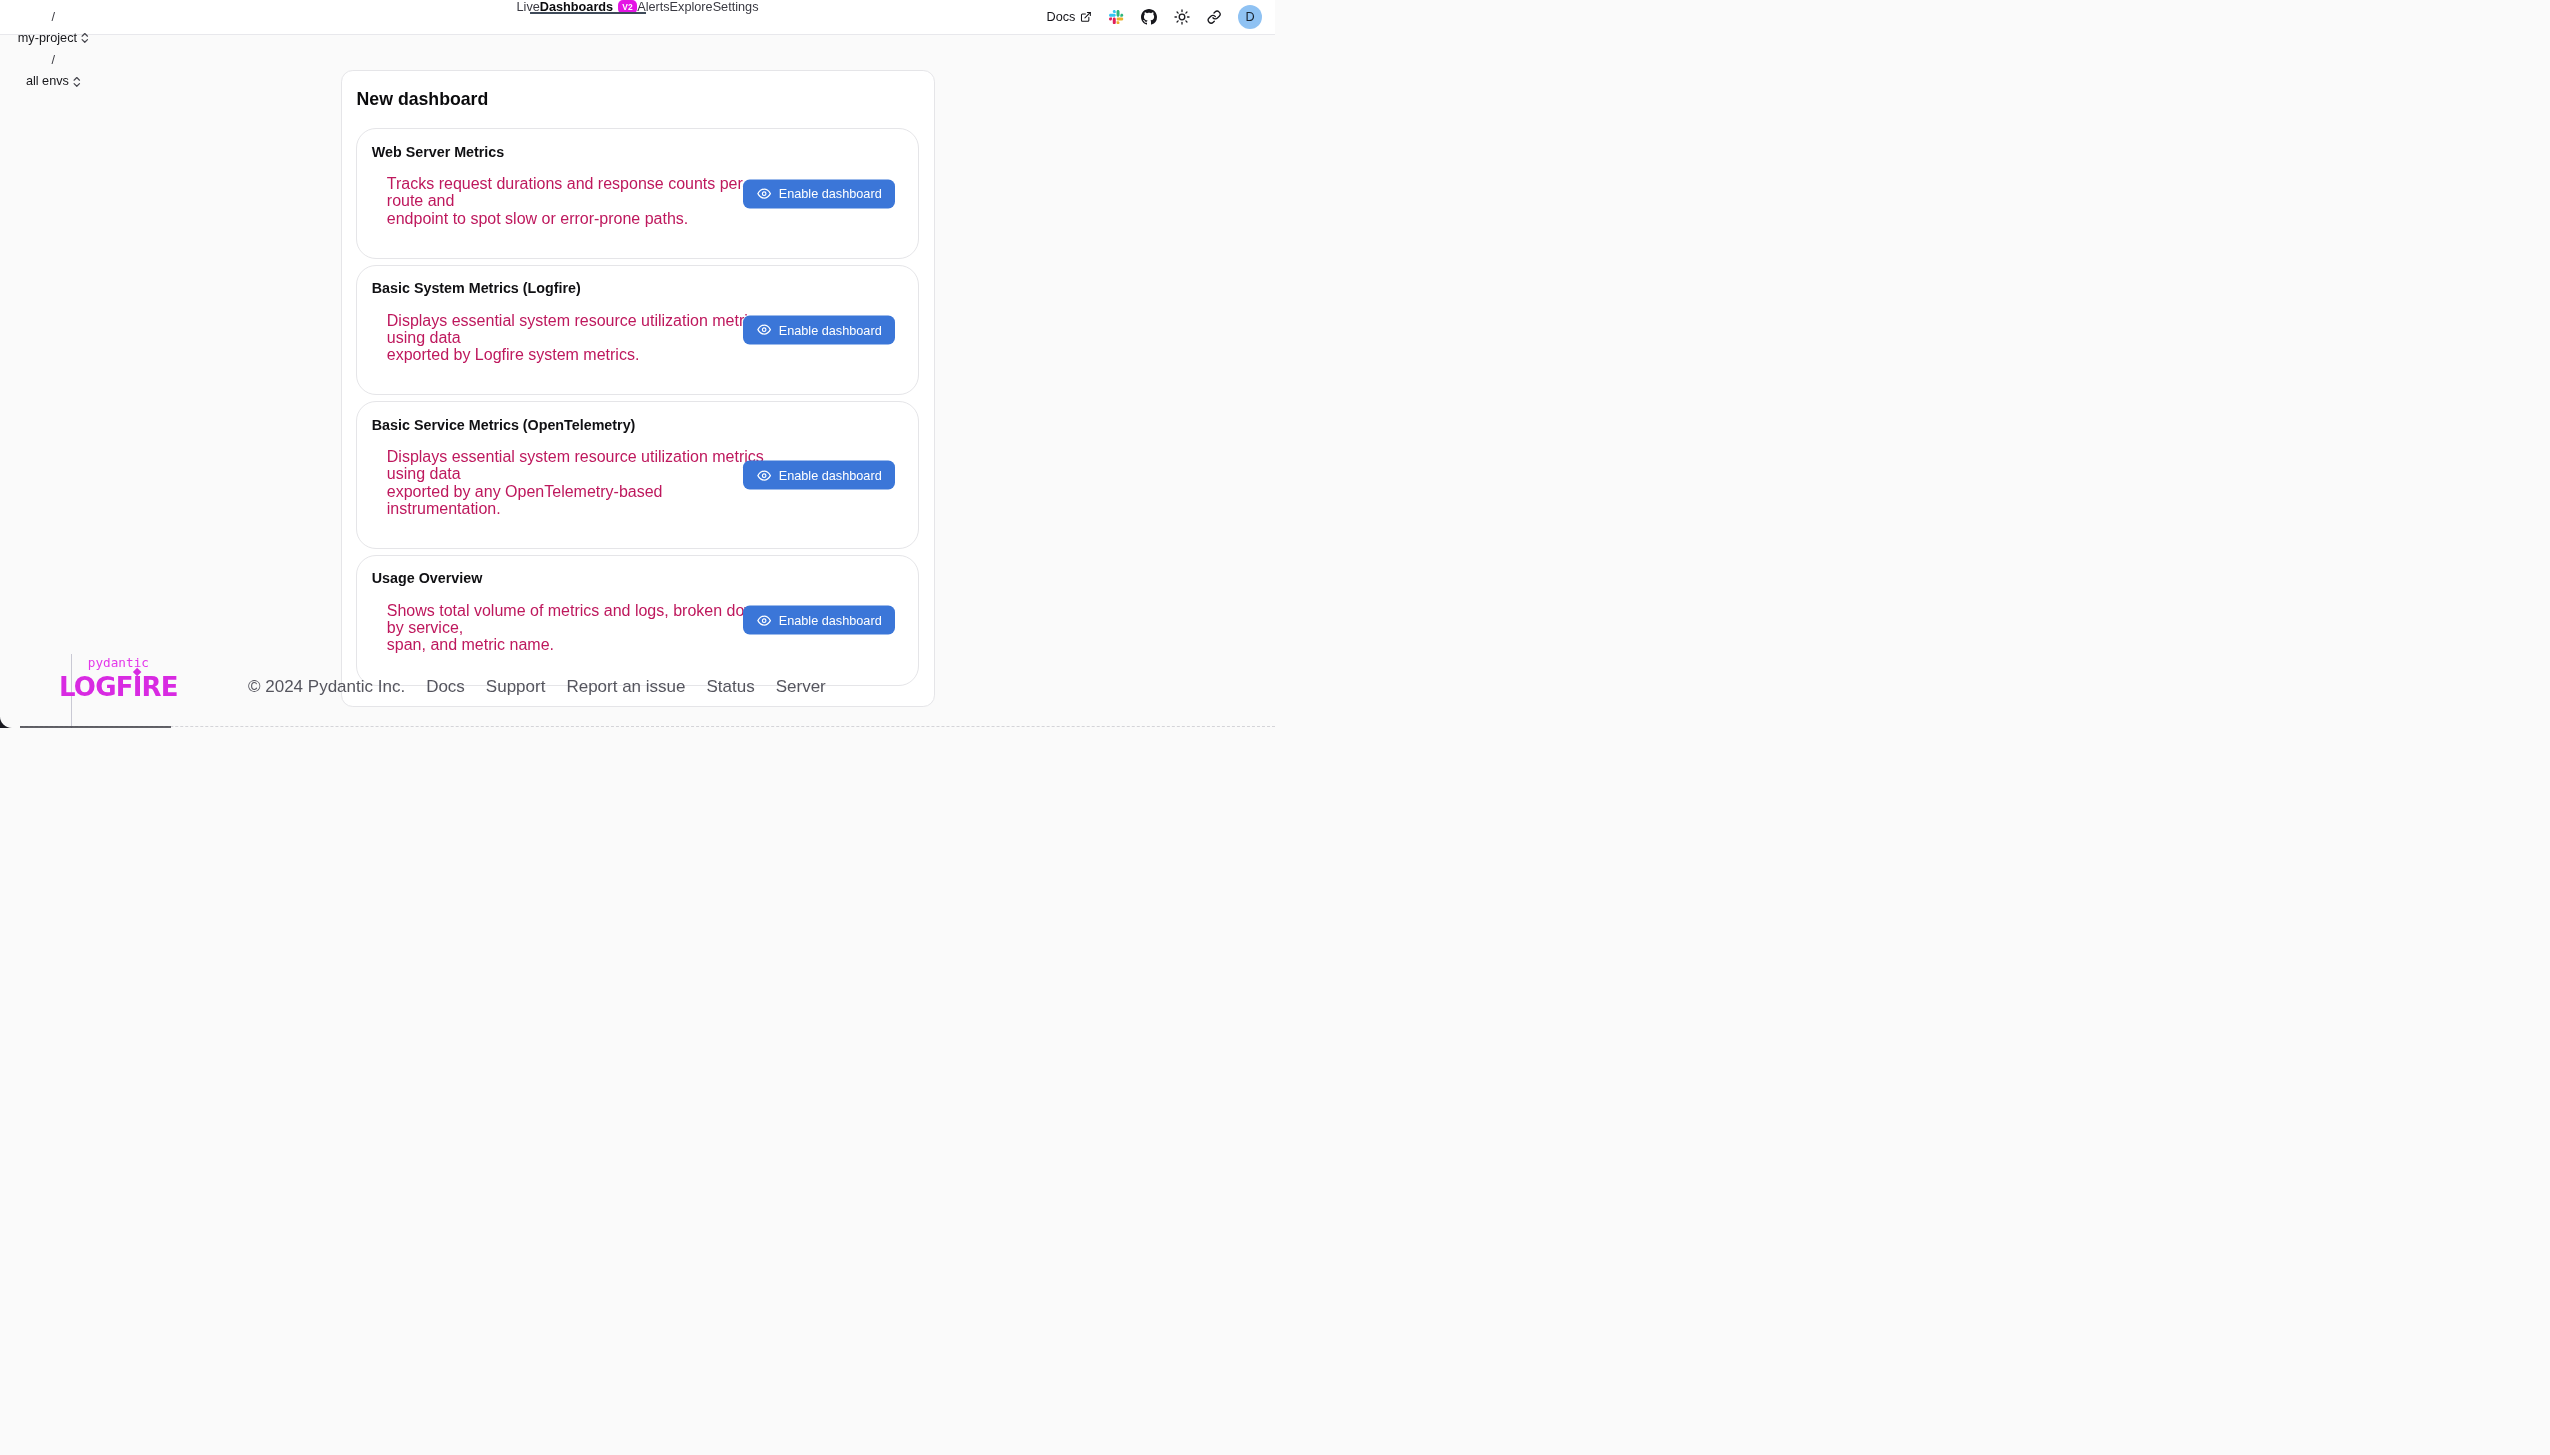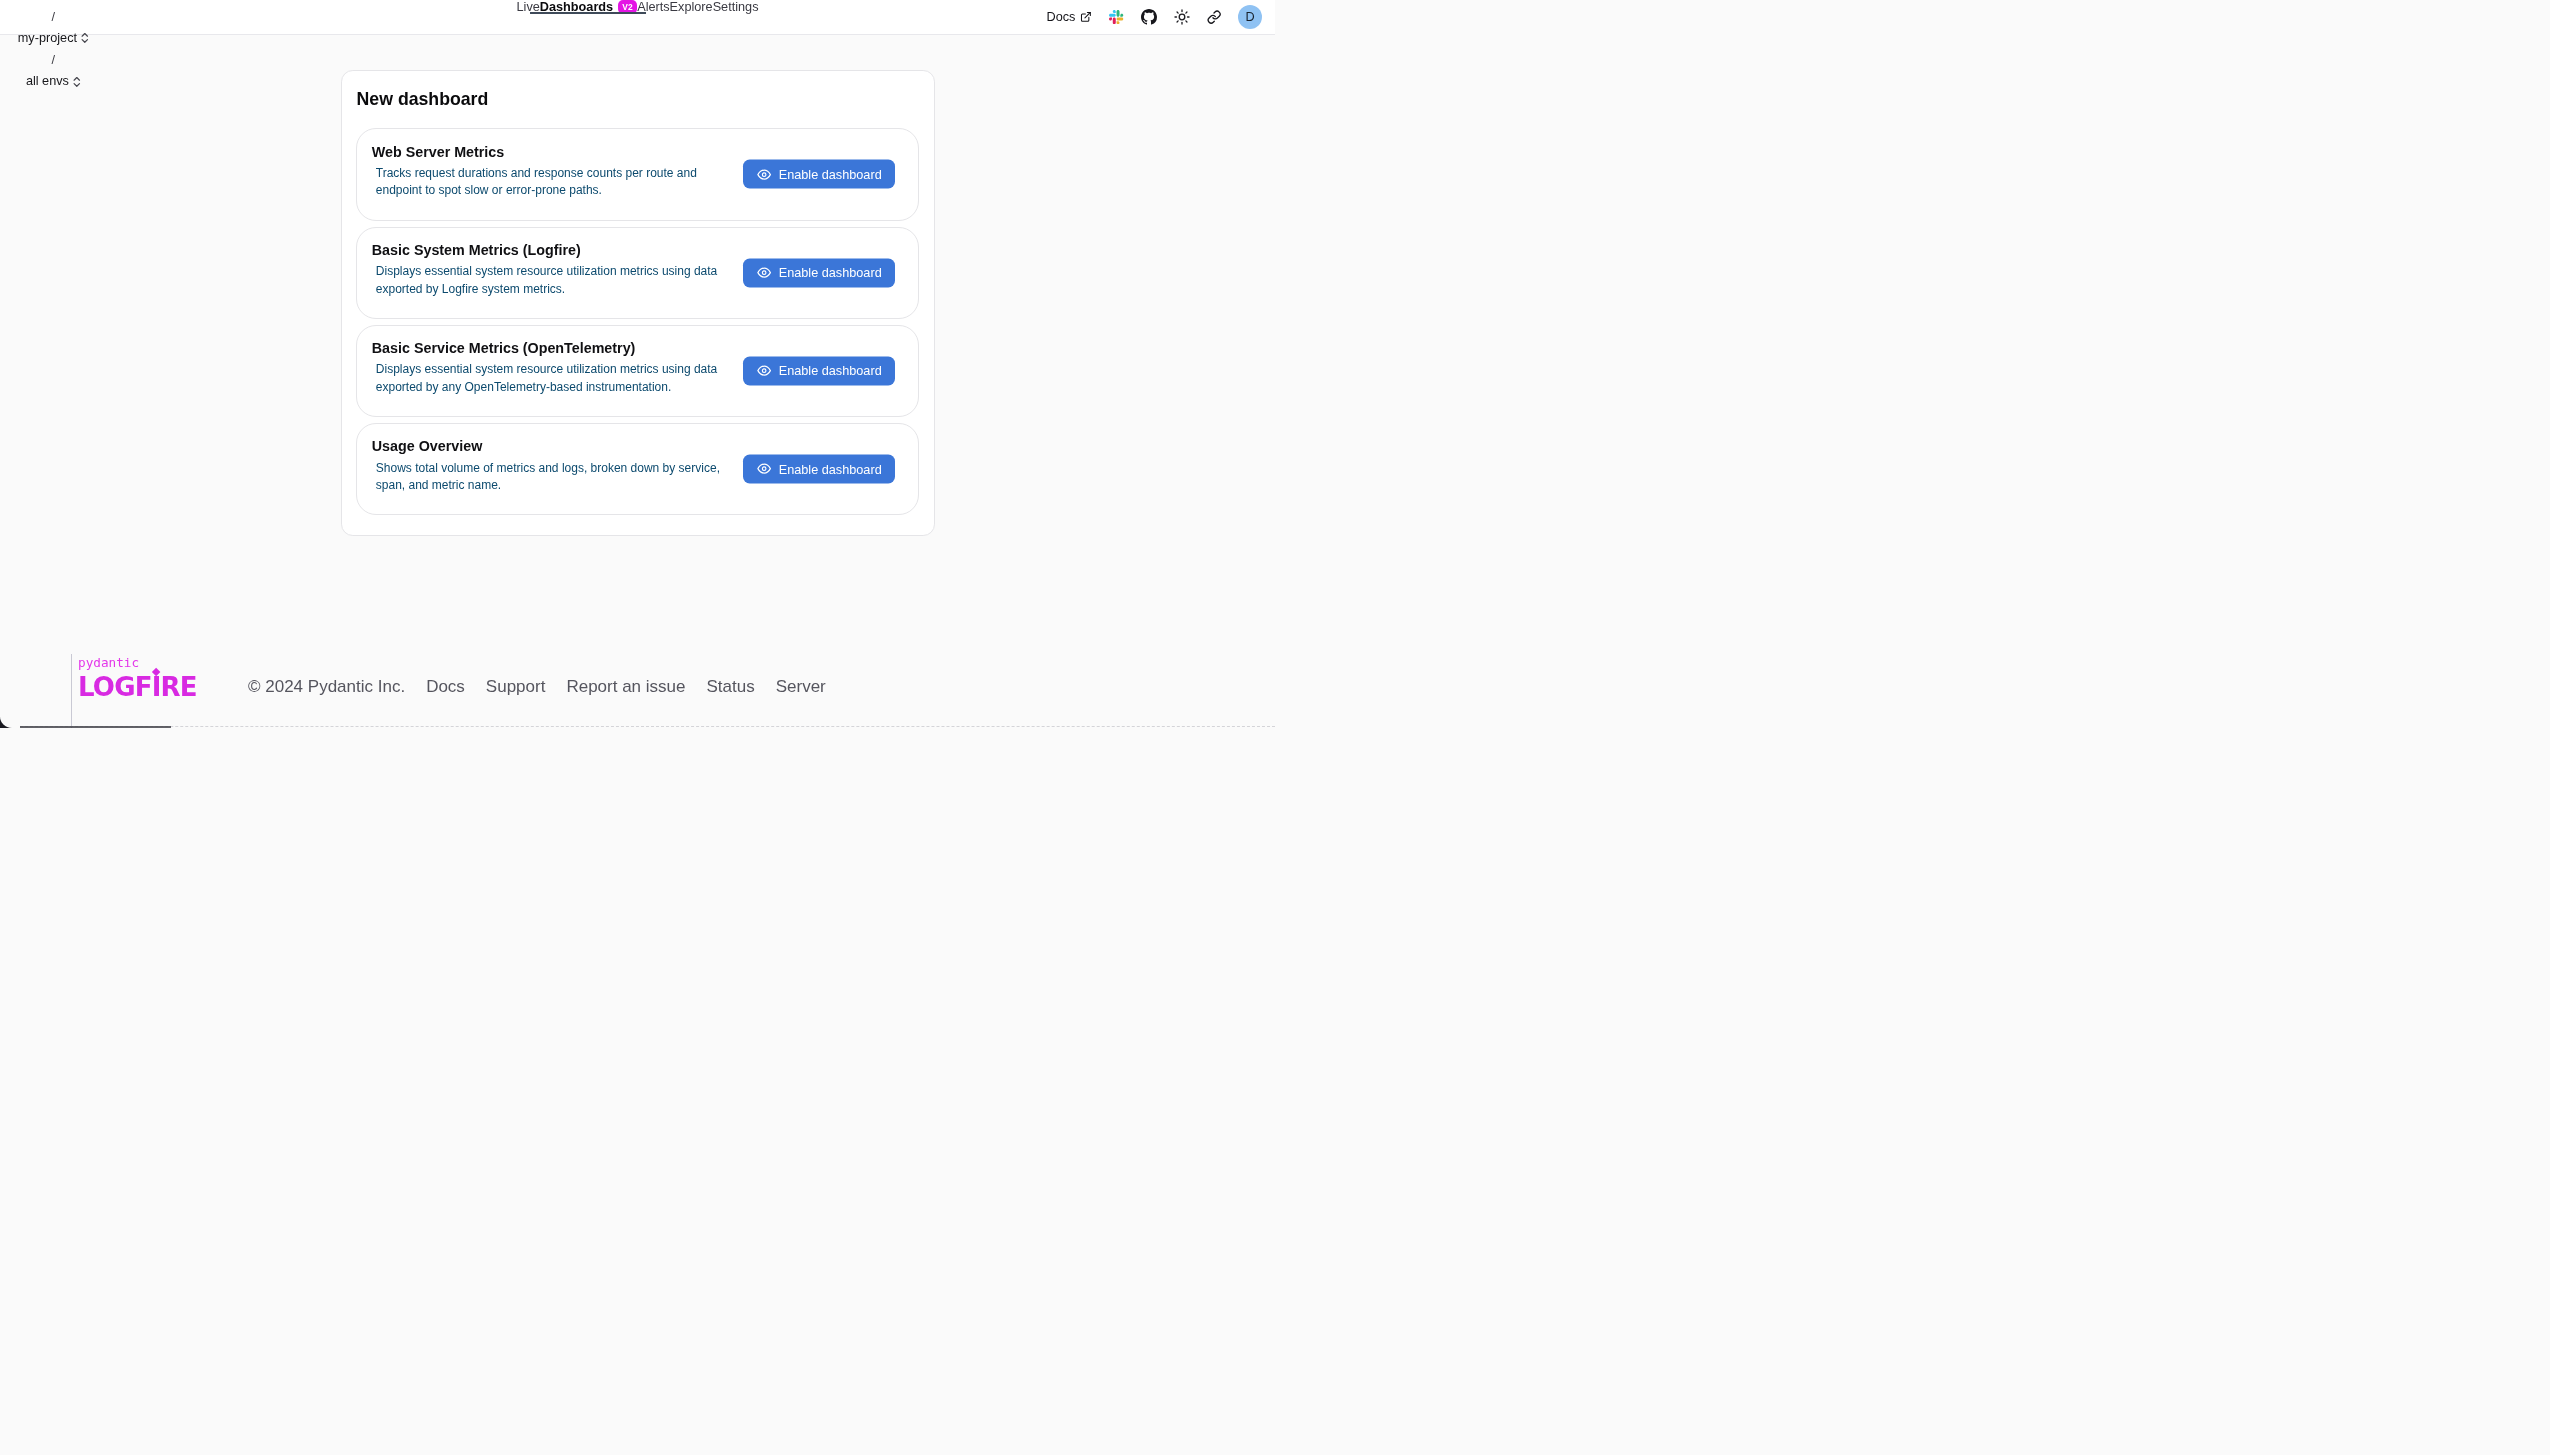--- a/index.html
+++ b/index.html
@@ -71,32 +71,32 @@
   }
   .segment.active { background:#fff; box-shadow:0 0.8px 1.7px rgba(0,0,0,.14); }
 
   .item-card {
     position:relative; border:0.8px solid #e5e5e8; border-radius:20px;
     padding:14.3px 15px 16px; margin-bottom:5.9px; background:#fff;
   }
   .item-card:last-child { margin-bottom:0; }
   .item-title { font-size:14.3px; font-weight:700; color:#101013; margin:0 0 5px; line-height:1.15; }
   .item-desc {
-    font-size:12px; line-height:17.3px; color:#0c4a6e; margin:4px;
+    font-size:16px; line-height:17.3px; color:#be185d; margin:15px;
     white-space:pre-line; max-width:392px;
   }
   .enable-btn {
     position:absolute; right:23px; top:50%; transform:translateY(-50%);
     height:29px; padding:0 13.5px; background:#3b76d8; border:0; border-radius:6.7px;
     color:#fff; font-size:12.7px; display:flex; align-items:center; gap:7.6px; cursor:pointer;
   }
 
   
   .footer-rule { position:absolute; left:71px; top:654px; bottom:0; width:0.8px; background:#c9c9d4; z-index:1; }
-  .logo { position:absolute; left:78px; top:657px; z-index:2; cursor:pointer; }
+  .logo { position:absolute; left:59px; top:657px; z-index:2; cursor:pointer;text-align:center; }
   .logo-pydantic {
     font-family:"DejaVu Sans Mono","Liberation Mono",monospace;
     font-size:12.7px; color:#e438ea; line-height:1;
   }
   .logo-logfire {
     font-family:"DejaVu Sans",sans-serif; font-size:26px; font-weight:700;
     letter-spacing:-0.8px; color:#d82ae2; line-height:1; margin-top:4.2px; display:flex;
   }
   .logo-i { position:relative; display:inline-block; }
   .logo-i::after {

